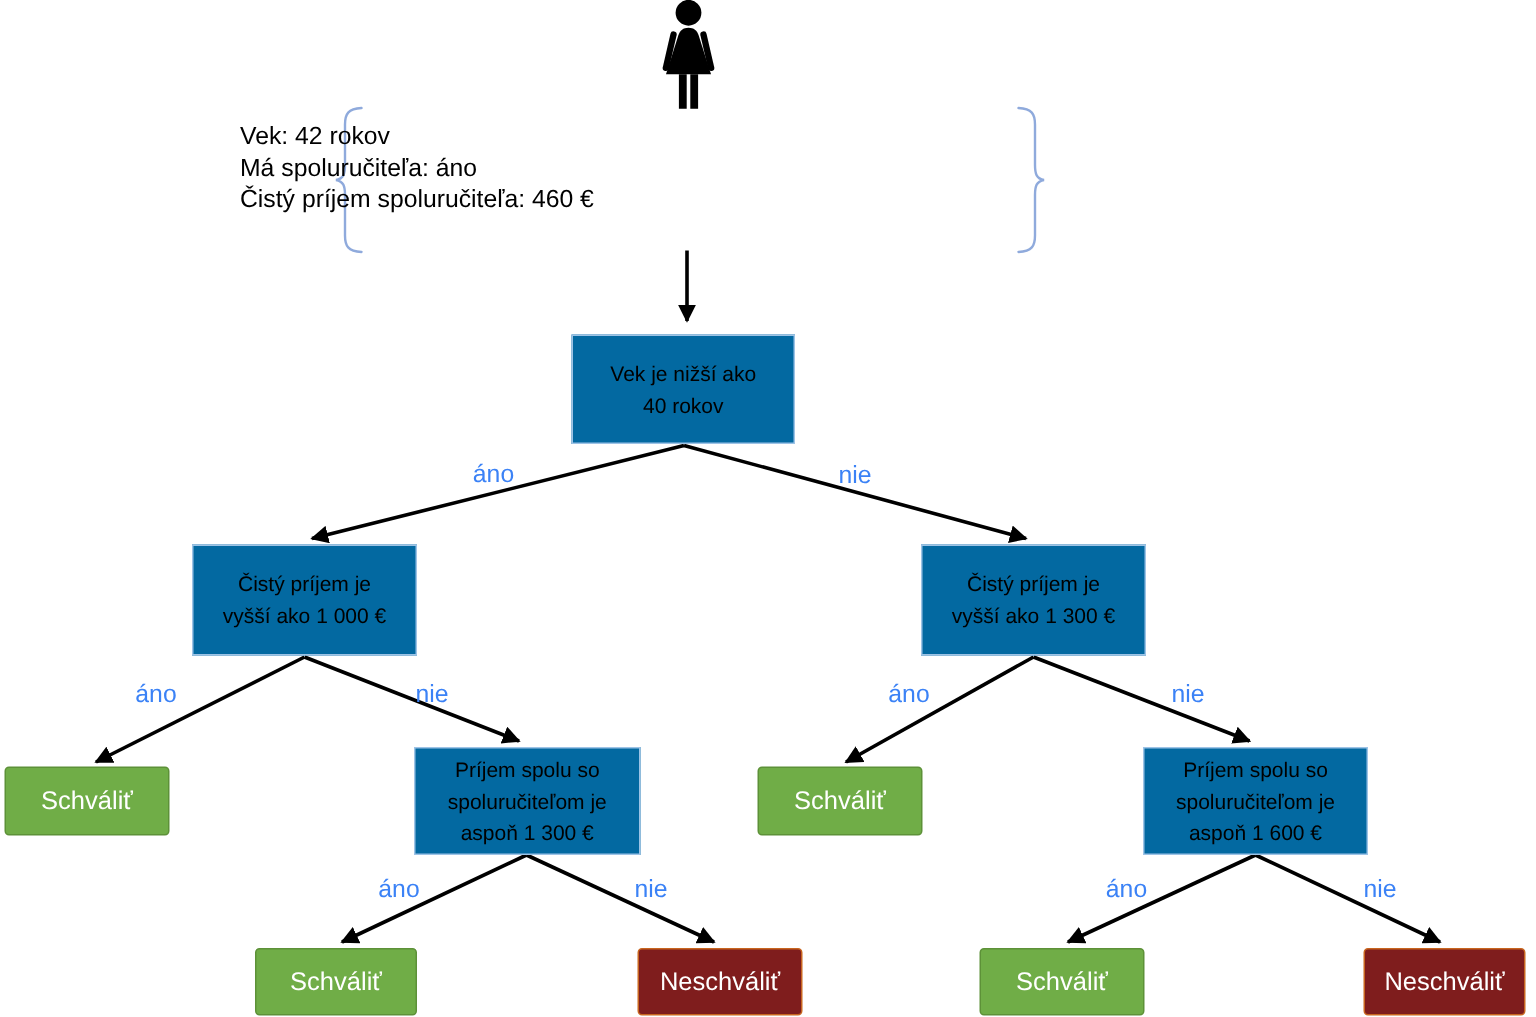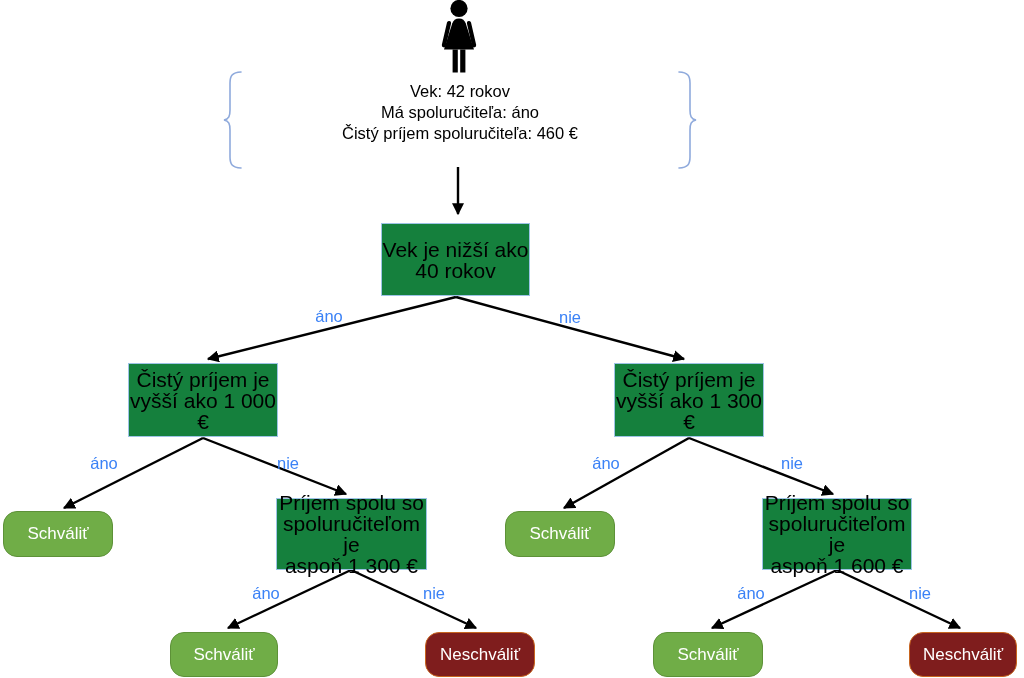--- a/index.html
+++ b/index.html
@@ -6,34 +6,34 @@
   .canvas {
     position:relative; width:1024px; height:678px; background:#ffffff;
     font-family:"Liberation Sans", sans-serif; color:#000; overflow:hidden;
   }
   svg.layer { position:absolute; left:0; top:0; width:1024px; height:678px; }
 
   .person { position:absolute; left:430px; top:0; width:60px; height:73px; }
 
   .profile {
     position:absolute; left:160px; top:81px; width:600px;
-    text-align:center; font-size:16.5px; line-height:21px; white-space:nowrap;
+    text-align:left; font-size:16.5px; line-height:21px; white-space:nowrap;
   }
 
   .node {
     position:absolute; box-sizing:border-box;
     display:flex; align-items:center; justify-content:center;
     text-align:center; white-space:pre-line;
   }
   .decision {
-    background:#15803d; border:1.3px solid #9DC3E6;
-    font-size:21px; line-height:21px; color:#000;
+    background:#0369a1; border:1.3px solid #9DC3E6;
+    font-size:14px; line-height:21px; color:#000;
   }
   .leaf {
-    border-radius:14px; color:#ffffff; font-size:17px;
+    border-radius:3px; color:#ffffff; font-size:17px;
   }
   .approve { background:#70AD47; border:1.5px solid #5d9138; }
   .reject  { background:#7f1d1d; border:1.5px solid #c8651f; }
 
   .edge-label {
     position:absolute; width:60px; text-align:center;
     font-size:16.5px; line-height:22px; color:#3b82f6;
   }
 
   

